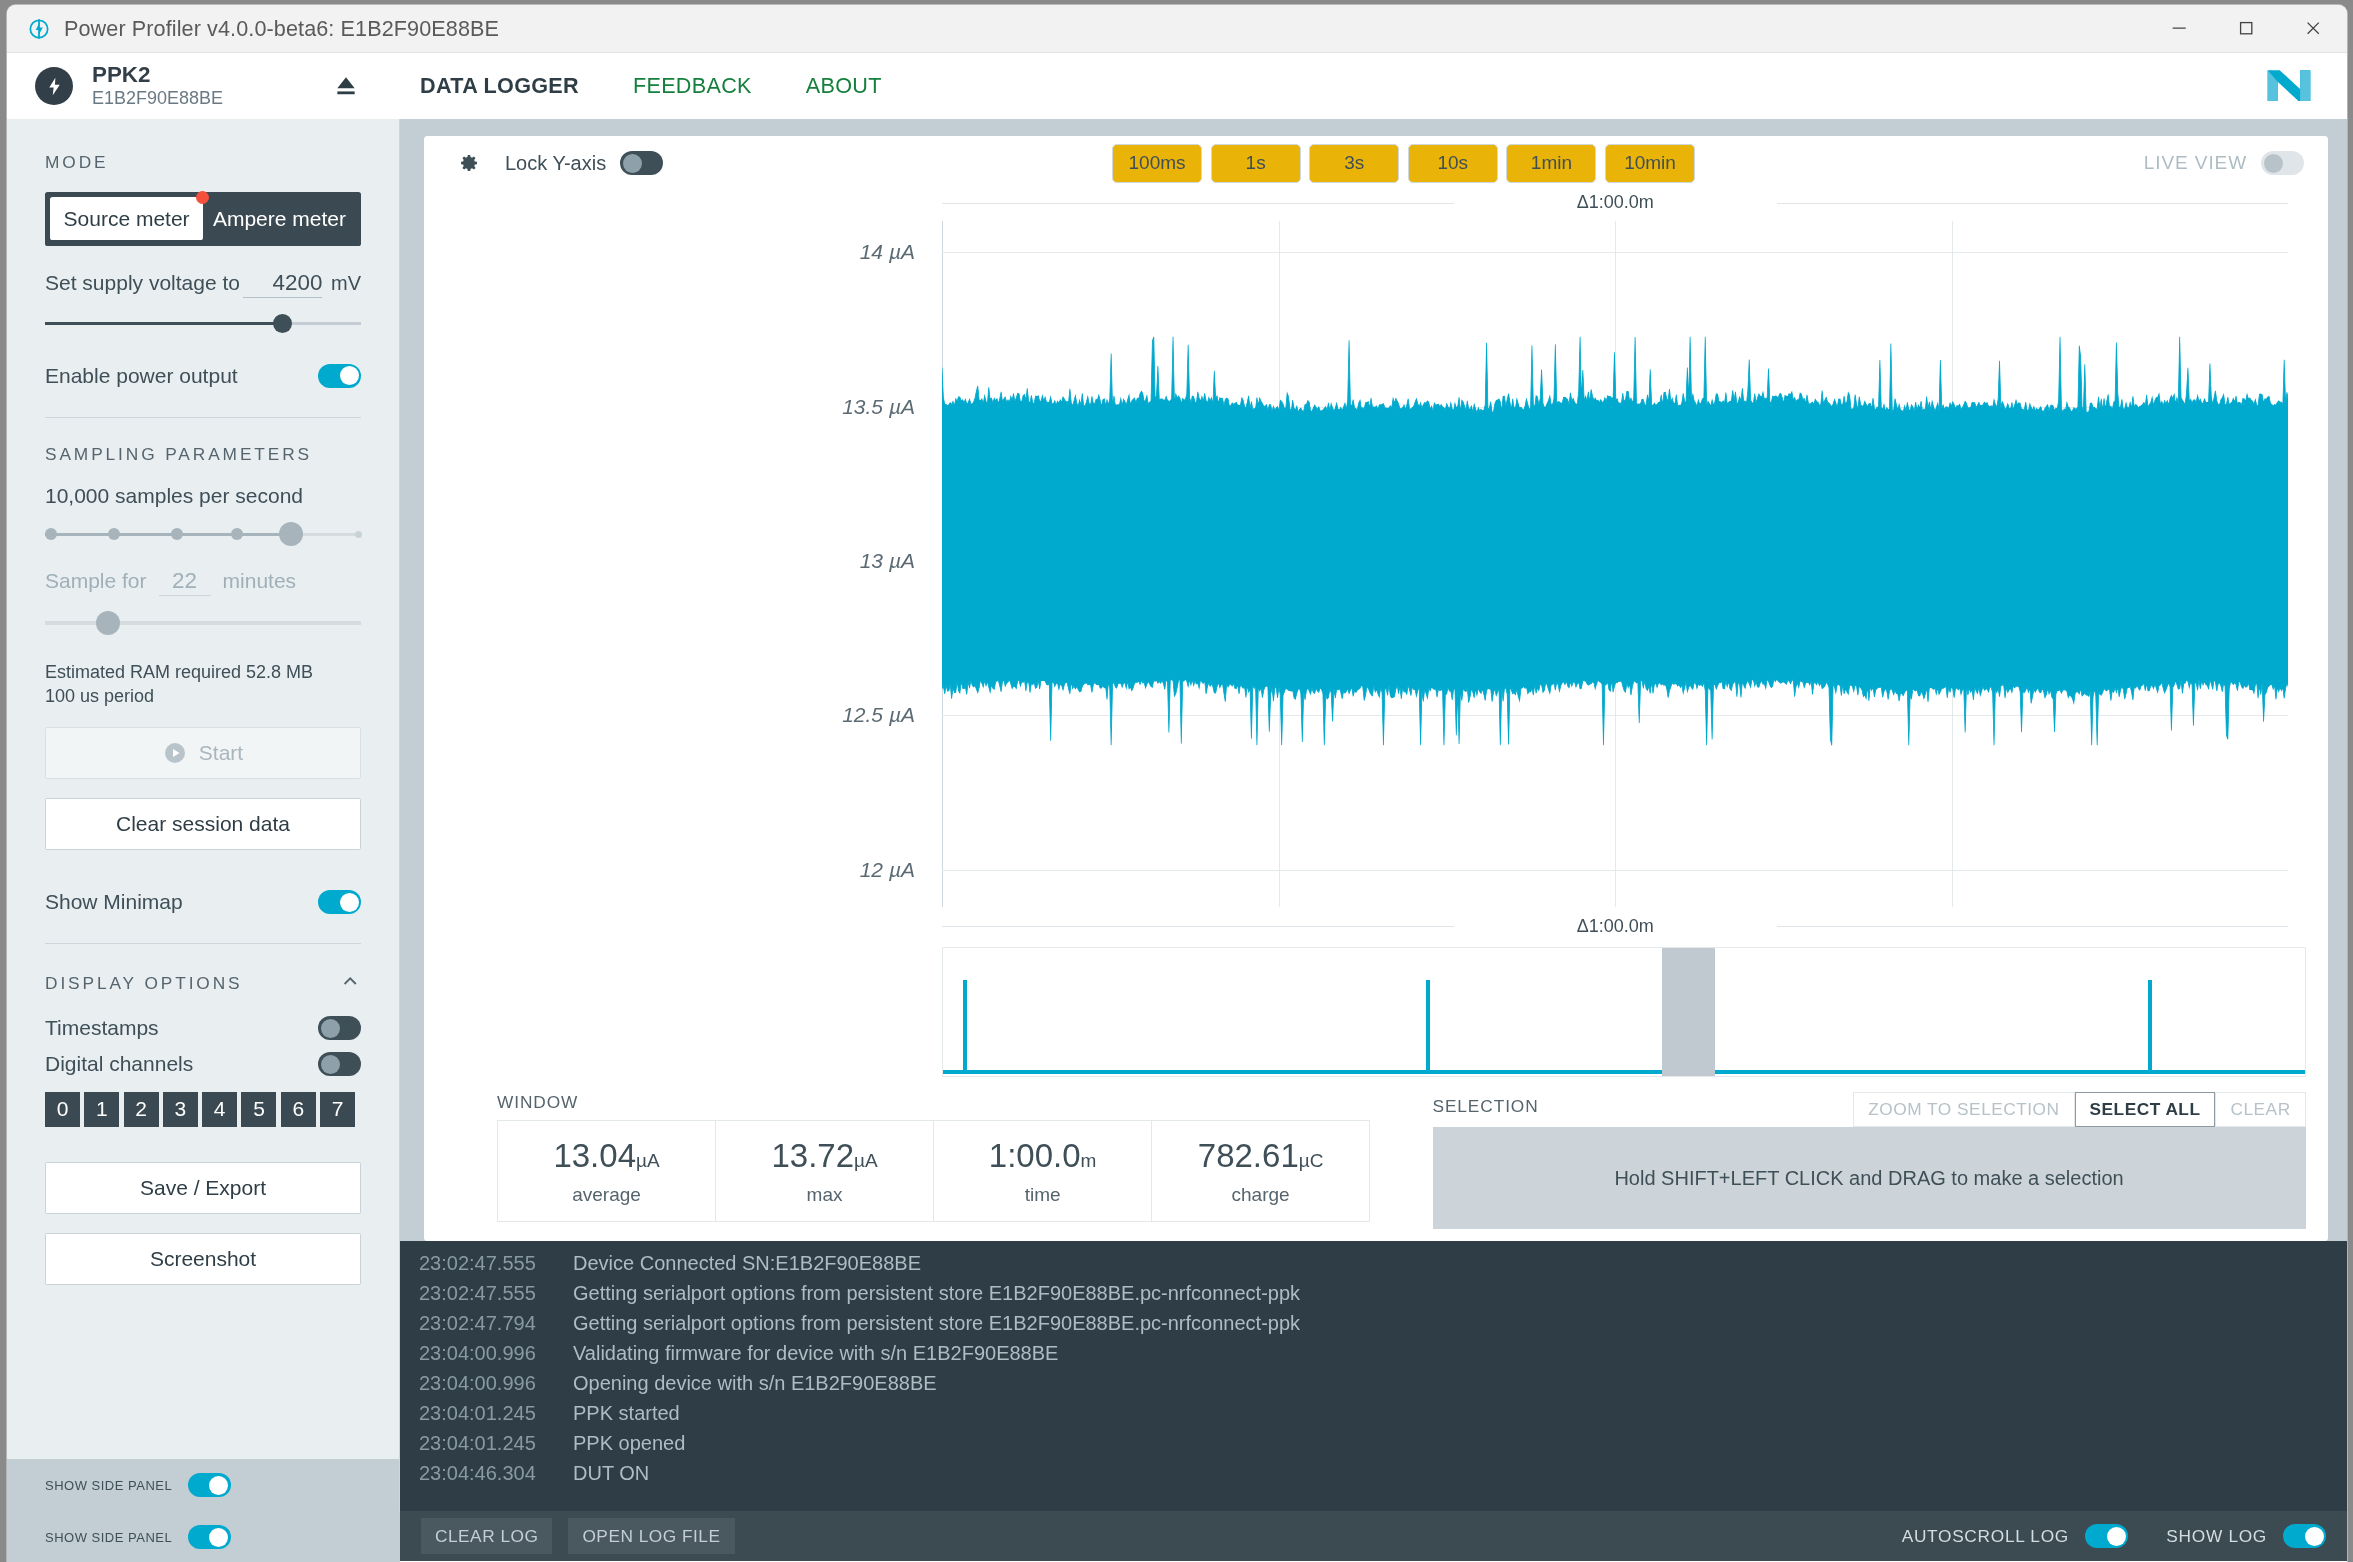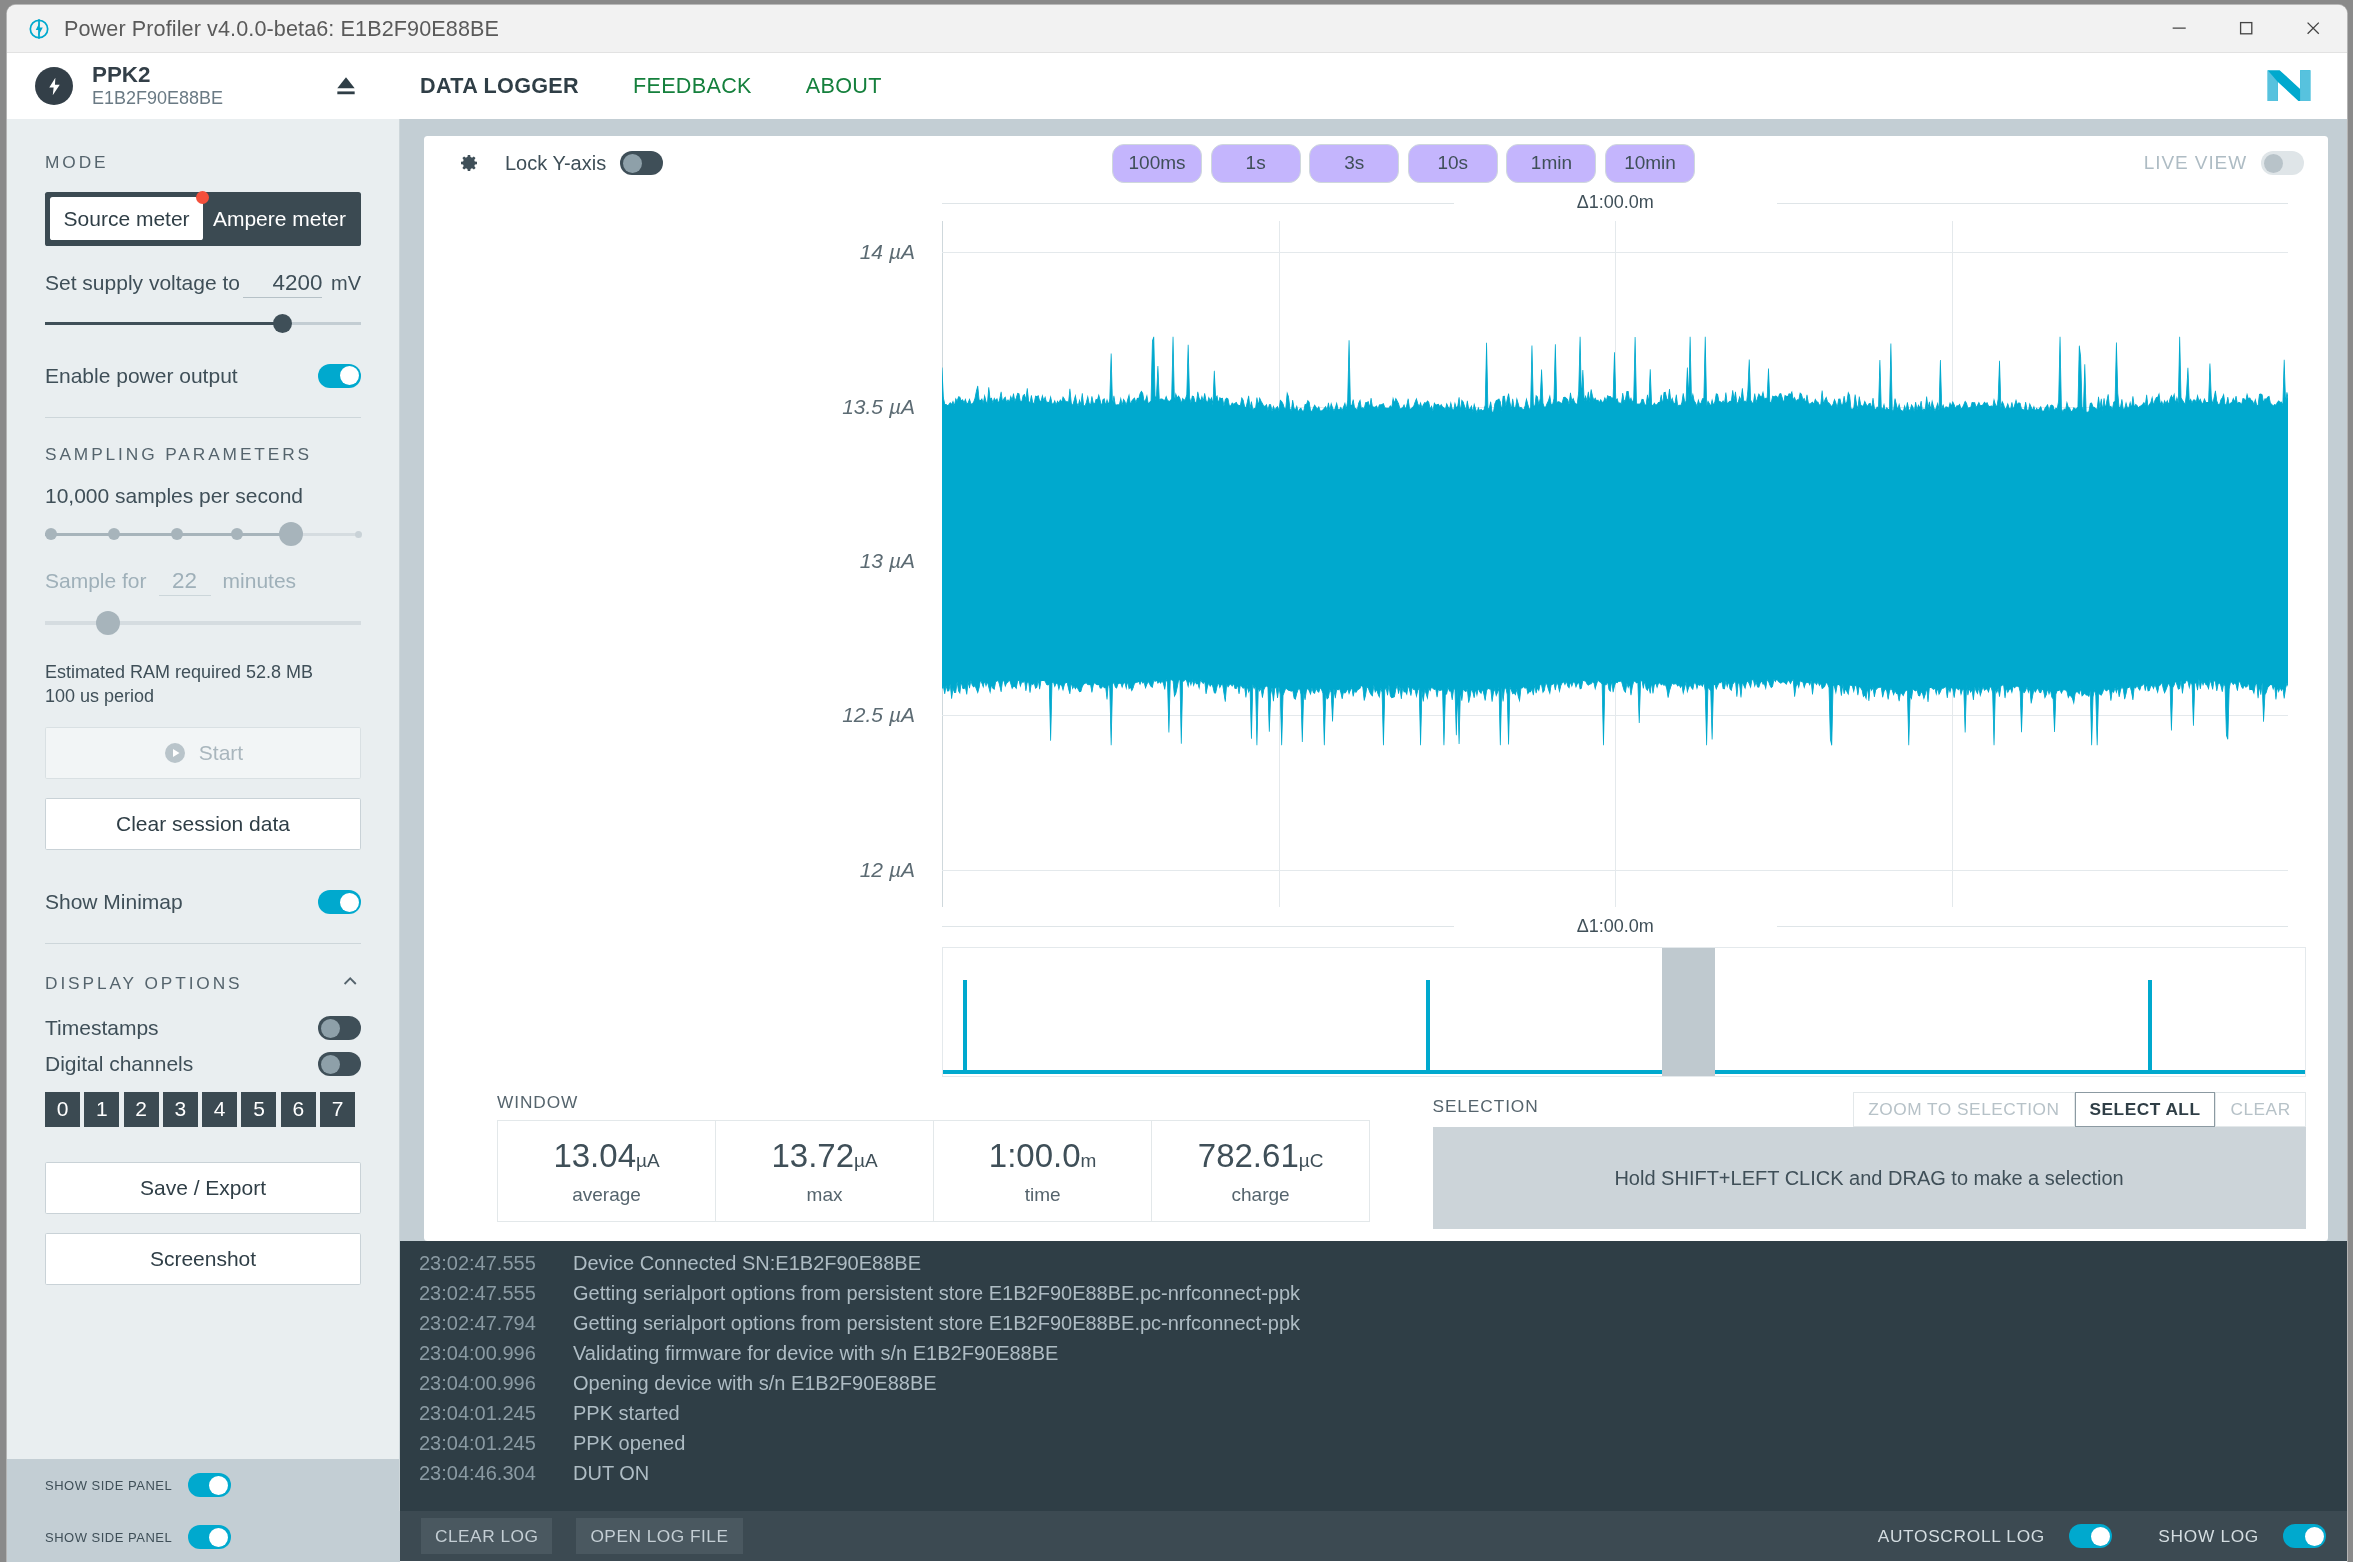--- a/index.html
+++ b/index.html
@@ -164,21 +164,21 @@
 
   .charttoolbar {
     height: 54px; display: flex; align-items: center; padding: 0 24px 0 33px;
     flex: 0 0 auto;
   }
   .gear { margin-right: 24px; display:flex; }
   .lockylabel { font-size: 20px; color: #3f4f58; margin-right: 14px; }
   .tb-mid { flex: 1; display: flex; justify-content: center; gap: 8.6px; }
   .rangebtn {
     min-width: 90px; text-align: center; font-size: 19px; color: #3f4f58;
-    border: 0.9px solid #cfd8dc; background: #c4b5fd; padding: 7.8px 12px; border-radius: 12px;
+    border: 0.9px solid #cfd8dc; background: #eab308; padding: 7.8px 12px; border-radius: 5px;
   }
   .liveview { display: flex; align-items: center; gap: 14px; }
   .liveview .lbl { font-size: 19px; letter-spacing: 0.9px; color: #aebcc4; }
 
   
   .plotwrap { position: relative; flex: 1 1 auto; margin: 0 22.4px 0 0; min-height: 0; }
   .deltalabel {
     position: absolute; left: 518px; right: 17.3px; text-align: center;
     font-size: 18px; color: #3f4f58;
   }
@@ -237,21 +237,21 @@
   
   .logpanel {
     flex: 1 1 auto; background: #2f3e46; min-height: 0;
     overflow: hidden; padding: 7px 0 0 0; display:flex; flex-direction:column;
   }
   .logline { display: flex; font-size: 20px; line-height: 30px; padding-left: 19px; }
   .logtime { color: #8a9aa3; width: 154px; flex: 0 0 154px; }
   .logmsg { color: #aebcc4; }
   .logbar {
     height: 50px; background: #3c4a52; display: flex; align-items: center;
-    padding: 0 21px; gap: 24px; flex: 0 0 auto;
+    padding: 0 21px; gap: 16px; flex: 0 0 auto;
   }
   .logbtn {
     font-size: 17.3px; letter-spacing: 0.5px; color: #c4ced4;
     background: #4a5860; padding: 7.8px 14px;
   }
   .logbar .sp { flex: 1; }
   .logbar .lbl { font-size: 17.3px; letter-spacing: 0.7px; color: #d4dde1; }
 
   .bottombar { display:flex; flex:0 0 auto; }
 </style>

